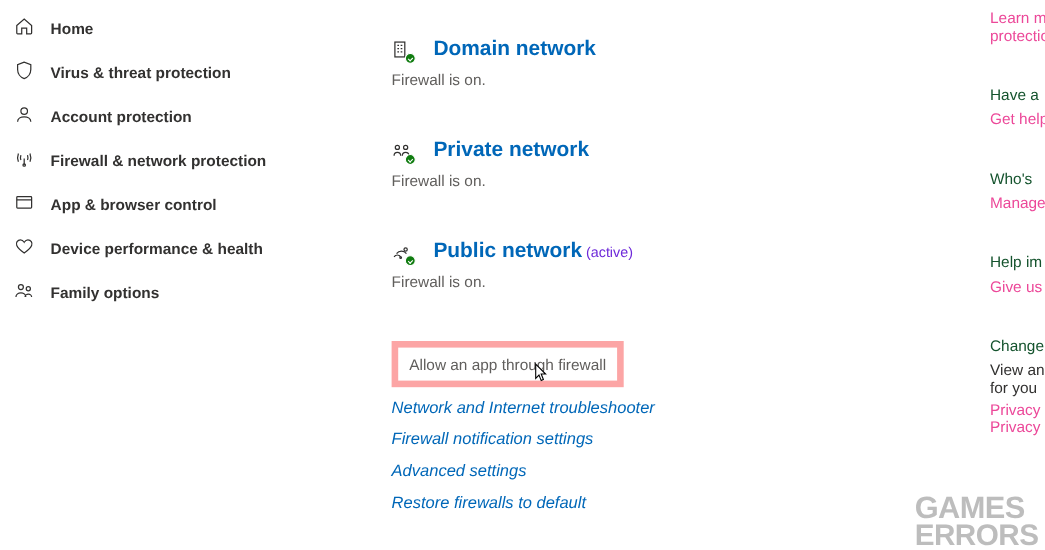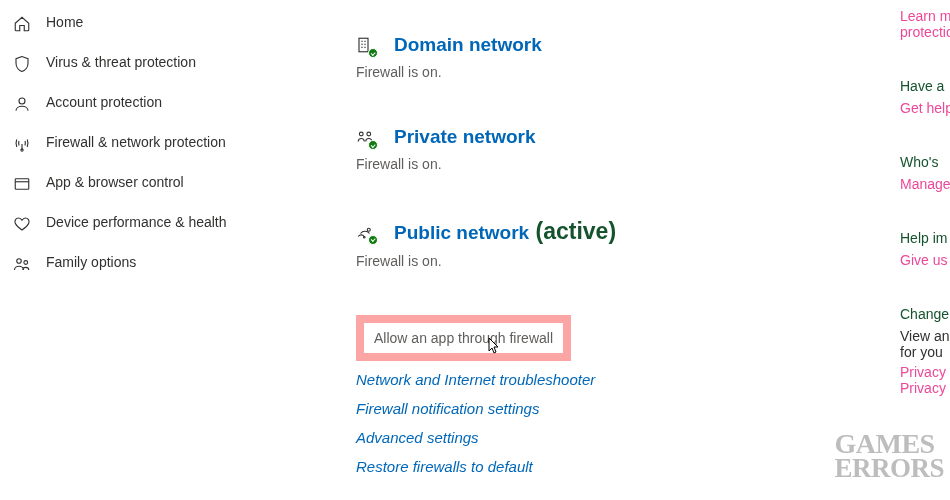--- a/index.html
+++ b/index.html
@@ -14,23 +14,24 @@
     position: relative;
   }
   .layout { display: flex; height: 100%; }
   .sidebar {
     width: 300px;
     padding: 4px 0;
     flex-shrink: 0;
   }
   .sidebar-item {
     display: flex;
-    align-items: flex-start;
+    align-items: flex-end;
     padding: 10px 12px;
     cursor: pointer;
+    font-weight: bold;
   }
   .sidebar-item .icon {
     width: 20px;
     height: 20px;
     margin-right: 14px;
     display: flex;
     align-items: center;
     justify-content: center;
     flex-shrink: 0;
   }
@@ -54,40 +55,39 @@
     align-items: center;
     justify-content: center;
   }
   .net-title {
     color: #0067b8;
     font-size: 19px;
     font-weight: 600;
     cursor: pointer;
   }
   .net-active {
-    font-size: 23px;
-    color: #14532d;
-    font-weight: bold;
+    font-size: 13px;
+    color: #6d28d9;
   }
   .net-status {
     font-size: 14px;
     color: #605e5c;
     margin-top: 8px;
   }
   .actions { margin-top: 8px; }
   .action-link {
     color: #0067b8;
     font-size: 15px;
     padding: 6px 0;
     cursor: pointer;
     display: block;
     font-style: italic;
   }
   .action-highlighted {
-    border: 8px solid #fca5a5;
+    border: 6px solid #fca5a5;
     padding: 7px 10px;
     color: #605e5c;
     display: inline-block;
     position: relative;
     margin-bottom: 4px;
   }
   .cursor-overlay {
     position: absolute;
     left: 122px;
     top: 14px;
@@ -101,22 +101,22 @@
     height: 100%;
     overflow: hidden;
   }
   .right-section { margin-bottom: 38px; white-space: nowrap; }
   .right-text { font-size: 14px; color: #323130; }
   .right-heading { font-size: 14px; color: #14532d; margin-bottom: 6px; white-space: nowrap; }
   .right-link { color: #ec4899; font-size: 14px; cursor: pointer; white-space: nowrap; }
   .watermark {
     position: absolute;
     right: 6px;
-    bottom: 20px;
-    font-family: Liberation Serif, serif;
+    bottom: 2px;
+    font-family: Liberation Sans, sans-serif;
     font-weight: 900;
     font-size: 28px;
     line-height: 0.9;
     color: #888;
     opacity: 0.55;
     text-align: left;
     letter-spacing: -0.5px;
     pointer-events: none;
   }
   .watermark .row2 { font-size: 27px; }

